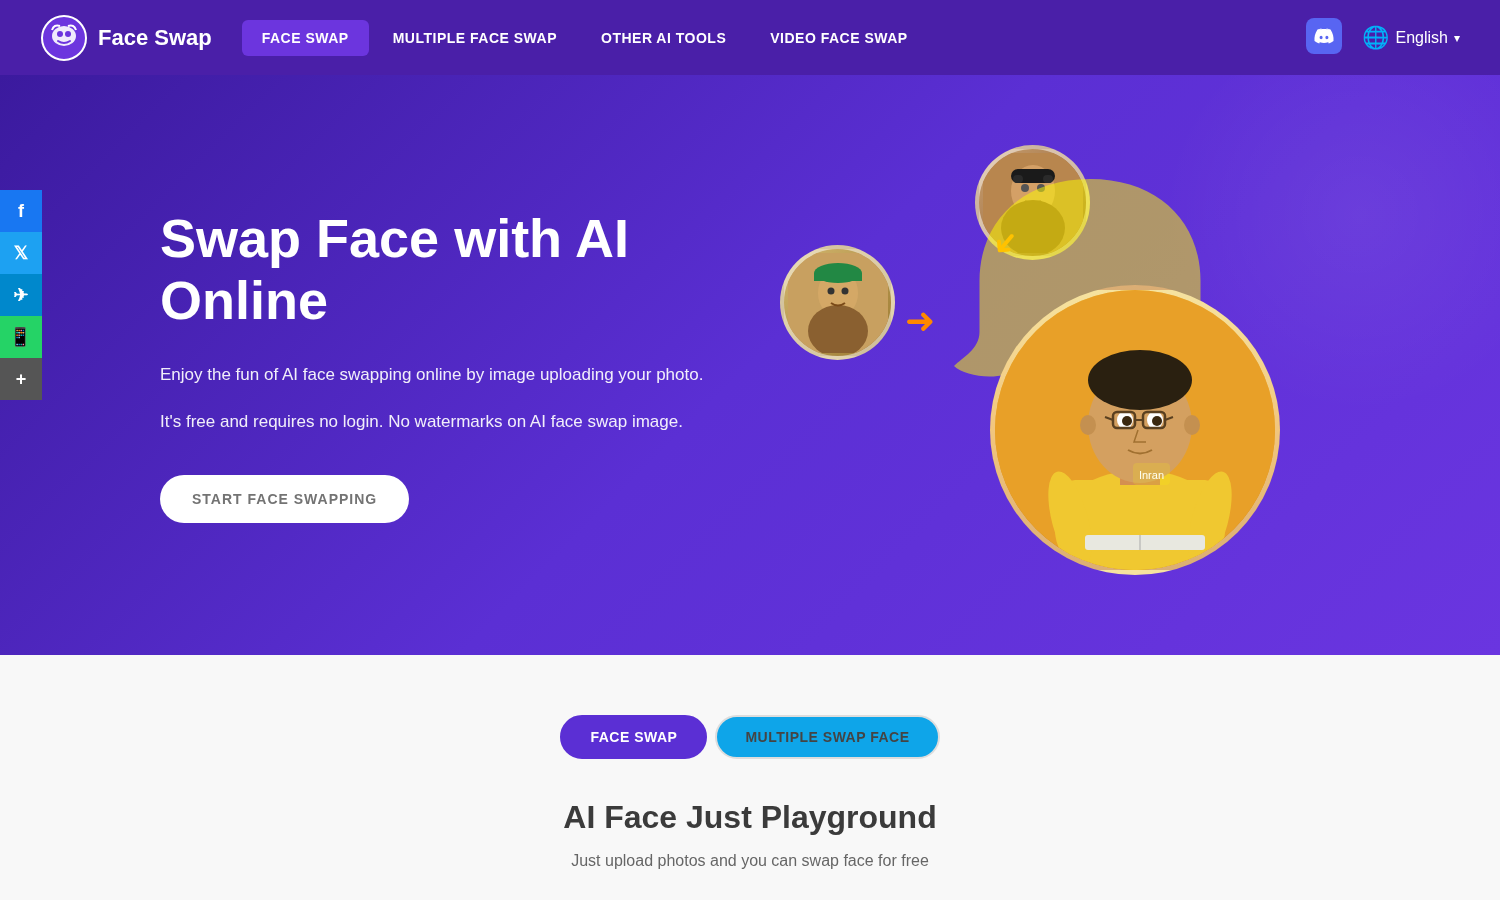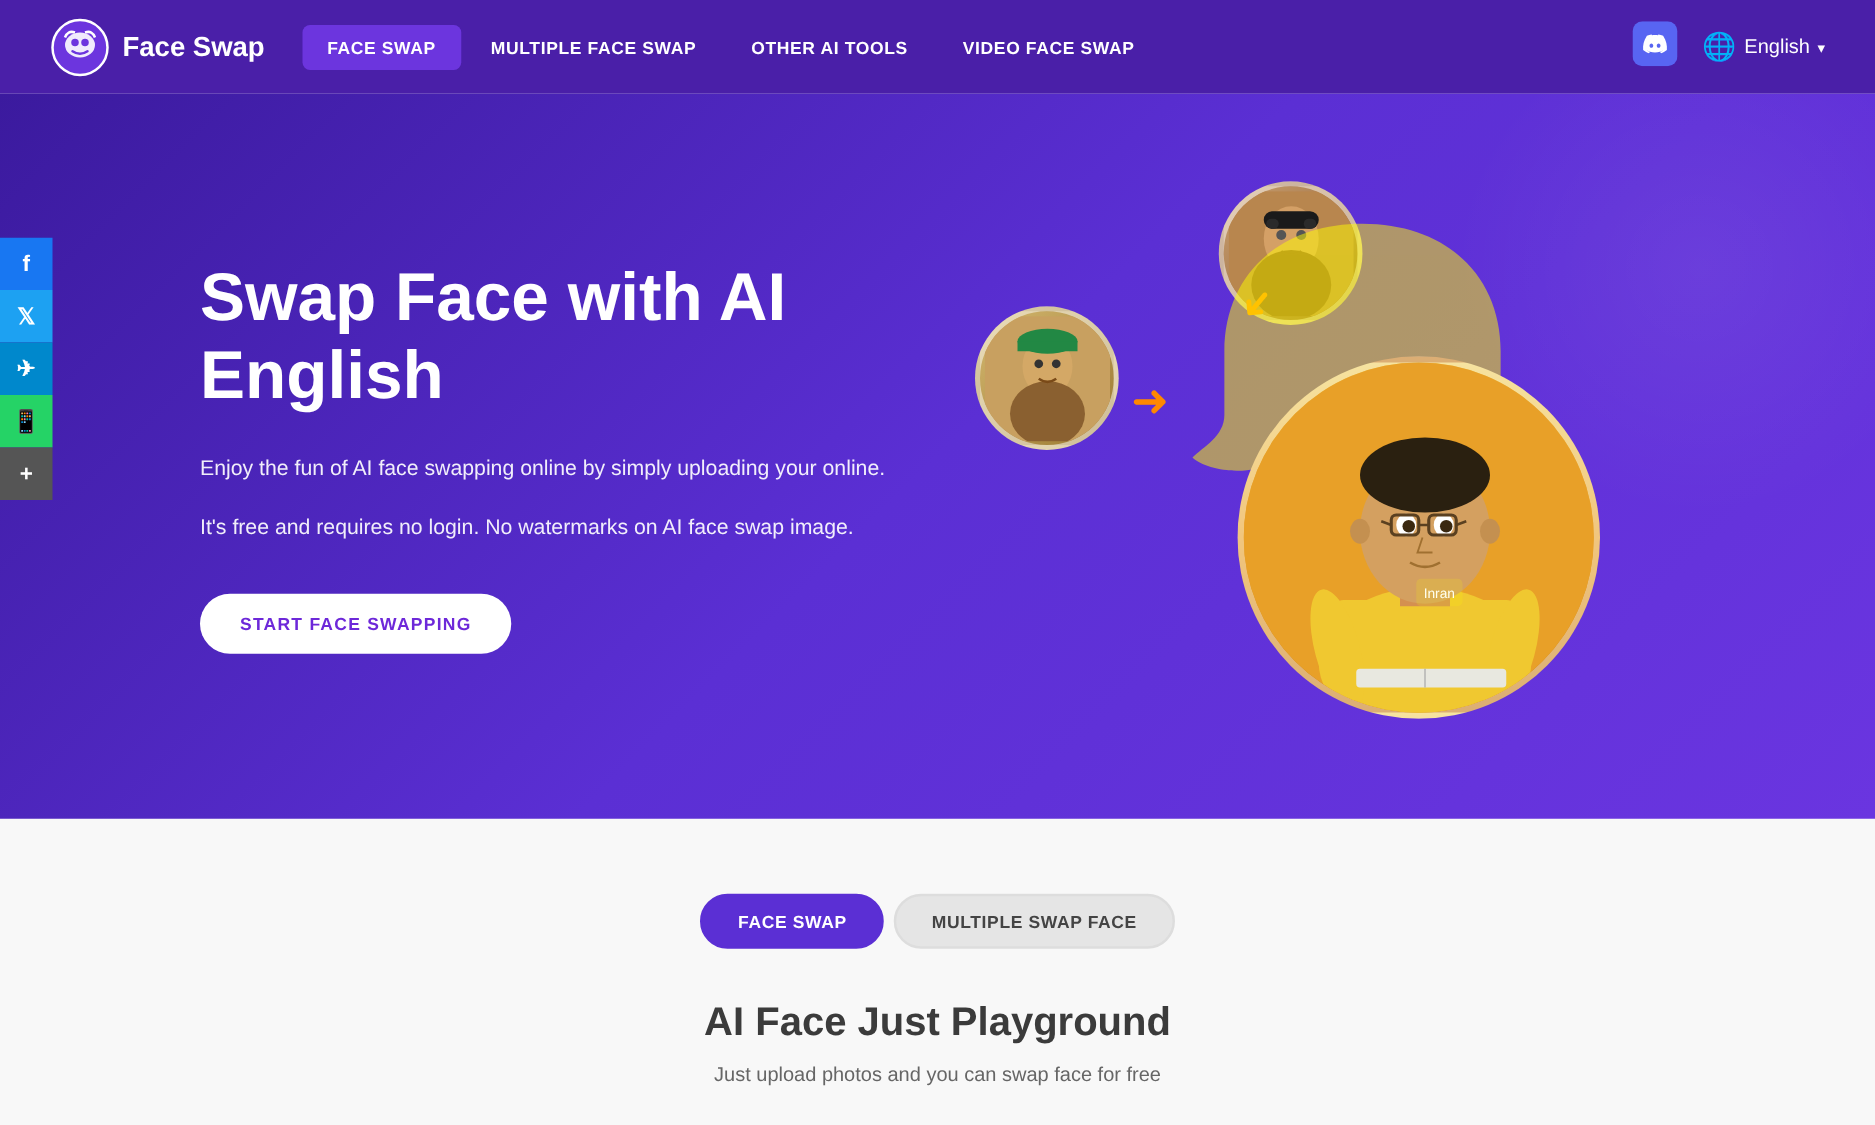--- a/index.html
+++ b/index.html
@@ -97,21 +97,21 @@
       line-height: 1.6;
     }
     .hero-desc2 {
       font-size: 17px;
       color: rgba(255,255,255,0.92);
       margin-bottom: 40px;
       line-height: 1.6;
     }
     .start-btn {
       background: white;
-      color: #6d28d9;
+      color: #737373;
       border: none;
       border-radius: 30px;
       padding: 16px 32px;
       font-size: 14px;
       font-weight: 700;
       letter-spacing: 1px;
       cursor: pointer;
       text-transform: uppercase;
     }
 
@@ -174,21 +174,21 @@
       cursor: pointer;
       border: 2px solid #ddd;
       text-transform: uppercase;
     }
     .tab-pill.active {
       background: #5b2fd4;
       color: white;
       border-color: #5b2fd4;
     }
     .tab-pill.inactive {
-      background: #e5e5e5;
+      background: #0ea5e9;
       color: #444;
     }
     .section-title {
       font-size: 32px;
       font-weight: 700;
       color: #3b3b3b;
       margin-bottom: 16px;
       text-align: center;
     }
     .section-subtitle {
@@ -265,22 +265,22 @@
     <div class="lang-selector">
       <span style="font-size:22px;">🌐</span>
       <span>English</span>
       <span style="font-size:12px;">▾</span>
     </div>
   </div>
 </nav>
 
 <section class="hero">
   <div class="hero-content">
-    <h1 class="hero-title">Swap Face with AI English</h1>
-    <p class="hero-desc1">Enjoy the fun of AI face swapping online by simply uploading your online.</p>
+    <h1 class="hero-title">Swap Face with AI Online</h1>
+    <p class="hero-desc1">Enjoy the fun of AI face swapping online by image uploading your photo.</p>
     <p class="hero-desc2">It's free and requires no login. No watermarks on AI face swap image.</p>
     <button class="start-btn">START FACE SWAPPING</button>
   </div>
 
   <div class="hero-image-area">
 
     <div style="position:absolute; right: 250px; top: 10px; width:115px; height:115px; border-radius:50%; border:4px solid rgba(255,255,255,0.5); background:linear-gradient(135deg,#c9a070,#8a5830); overflow:hidden; display:flex; align-items:center; justify-content:center;">
       <svg viewBox="0 0 100 100" width="100" height="100">
         <rect width="100" height="100" fill="#b8864e"></rect>
         <ellipse cx="50" cy="38" rx="22" ry="26" fill="#d4a066"></ellipse>

